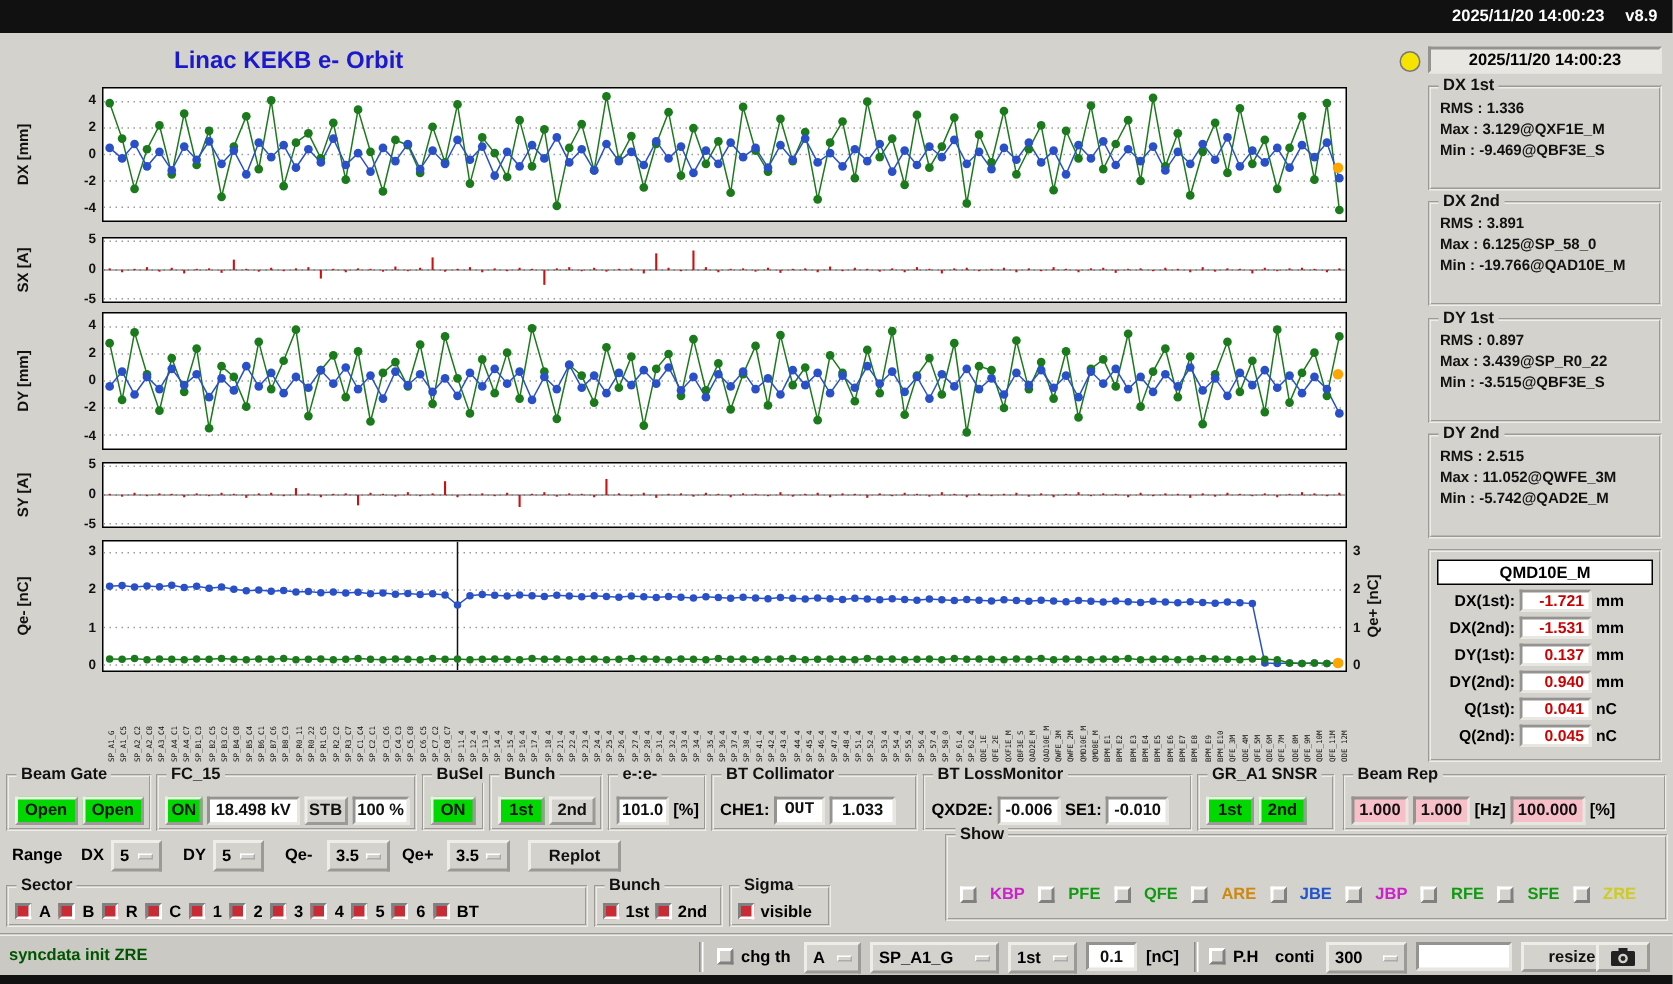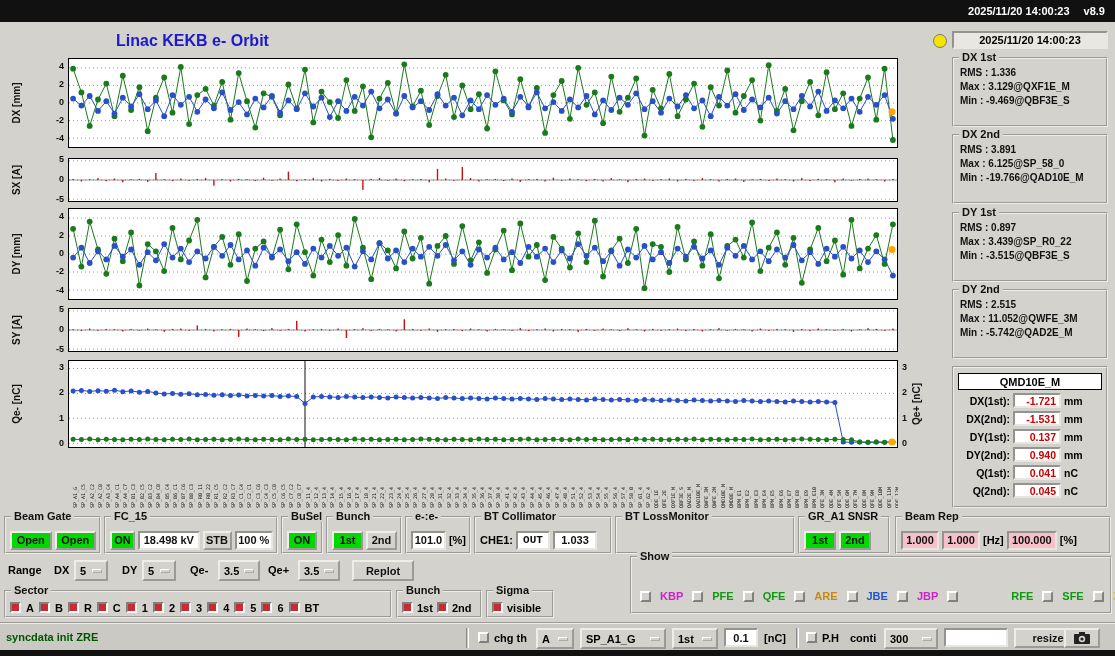--- a/index.html
+++ b/index.html
@@ -1175,20 +1175,26 @@
 <div class="group" style="left:474px;top:516px;width:138px;height:38px;">
   <span class="legend">BT Collimator</span>
   <div class="grow">
     <span class="glabel">CHE1:</span>
     <div class="entry" style="width:34px;font-family:Liberation Mono, monospace;">OUT</div>
     <div class="entry" style="width:44px;">1.033</div>
   </div>
 </div>
 <div class="group" style="left:615px;top:516px;width:180px;height:38px;">
   <span class="legend">BT LossMonitor</span>
+  <div class="grow">
+    <span class="glabel">QXD2E:</span>
+    <div class="entry" style="width:42px;">-0.006</div>
+    <span class="glabel">SE1:</span>
+    <div class="entry" style="width:42px;">-0.010</div>
+  </div>
 </div>
 <div class="group" style="left:798px;top:516px;width:92px;height:38px;">
   <span class="legend">GR_A1 SNSR</span>
   <div class="grow">
     <div class="btn green" style="width:32px;">1st</div>
     <div class="btn green" style="width:32px;">2nd</div>
   </div>
 </div>
 <div class="group" style="left:895px;top:516px;width:216px;height:38px;">
   <span class="legend">Beam Rep</span>
@@ -1233,21 +1239,21 @@
     <span class="cl" style="color: rgb(17, 153, 17);">PFE</span>
     <span class="cb"></span>
     <span class="cl" style="color: rgb(17, 153, 17);">QFE</span>
     <span class="cb"></span>
     <span class="cl" style="color: rgb(204, 136, 17);">ARE</span>
     <span class="cb"></span>
     <span class="cl" style="color: rgb(34, 85, 204);">JBE</span>
     <span class="cb"></span>
     <span class="cl" style="color: rgb(204, 34, 204); text-align: center;">JBP</span>
     <span class="cb"></span>
-    <span class="cl" style="color: rgb(17, 153, 17); margin-left: 44px;">RFE</span>
+    <span class="cl" style="color: rgb(17, 153, 17);">RFE</span>
     <span class="cb"></span>
     <span class="cl" style="color: rgb(17, 153, 17);">SFE</span>
     <span class="cb"></span>
     <span class="cl" style="color: rgb(204, 204, 34);">ZRE</span>
   </div>
 </div>
 
 <div class="group" style="left:4px;top:590px;width:388px;height:28px;">
   <span class="legend">Sector</span>
   <div class="grow" style="top:9px;gap:5px;">

